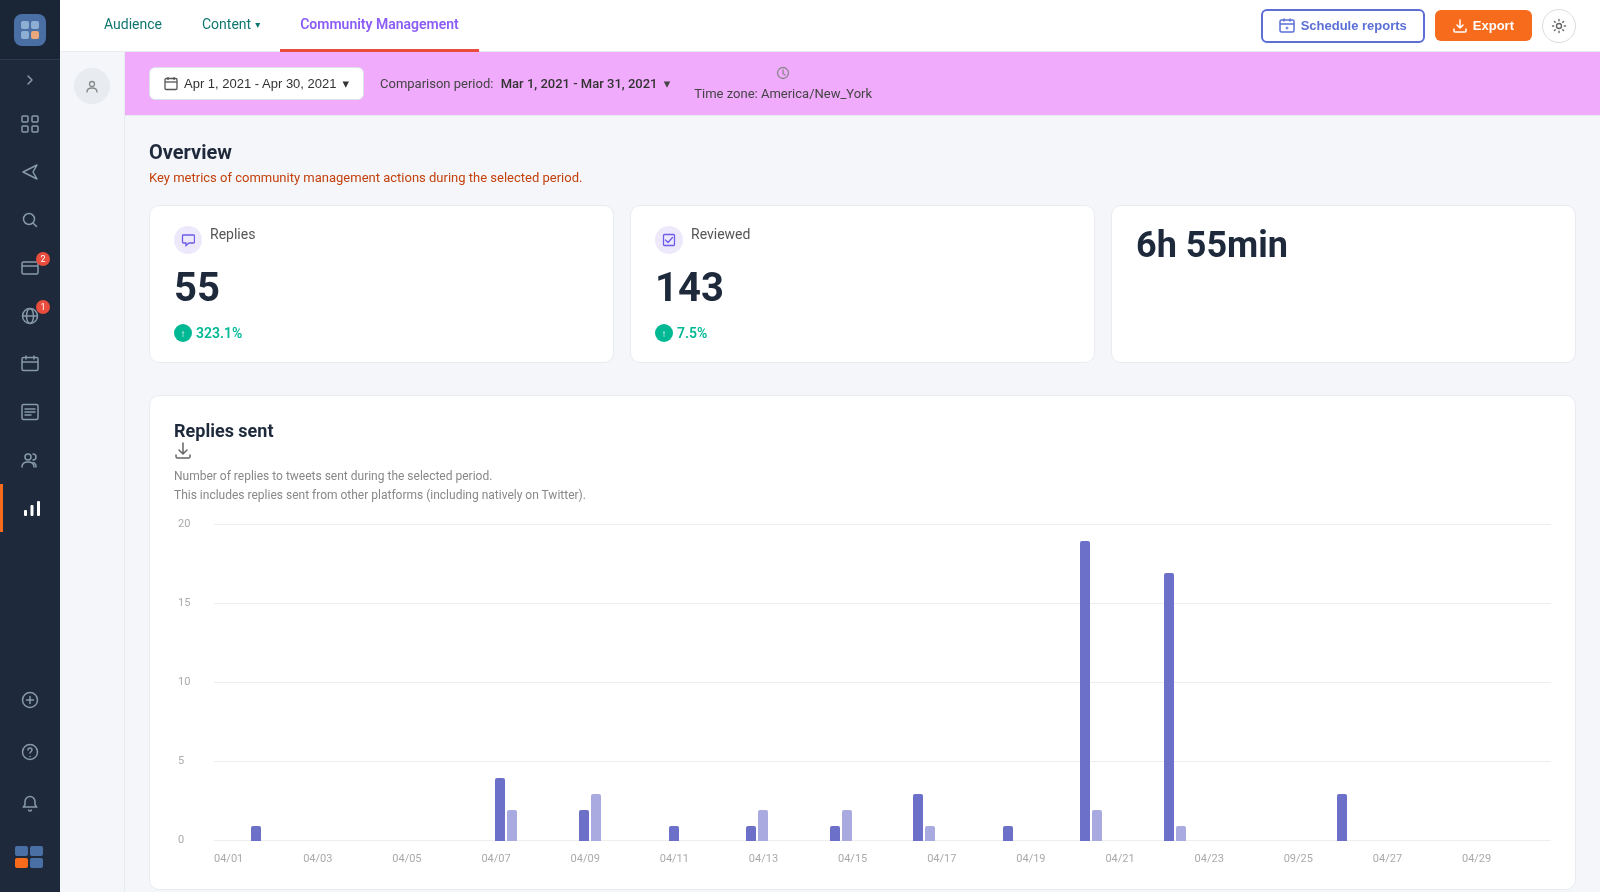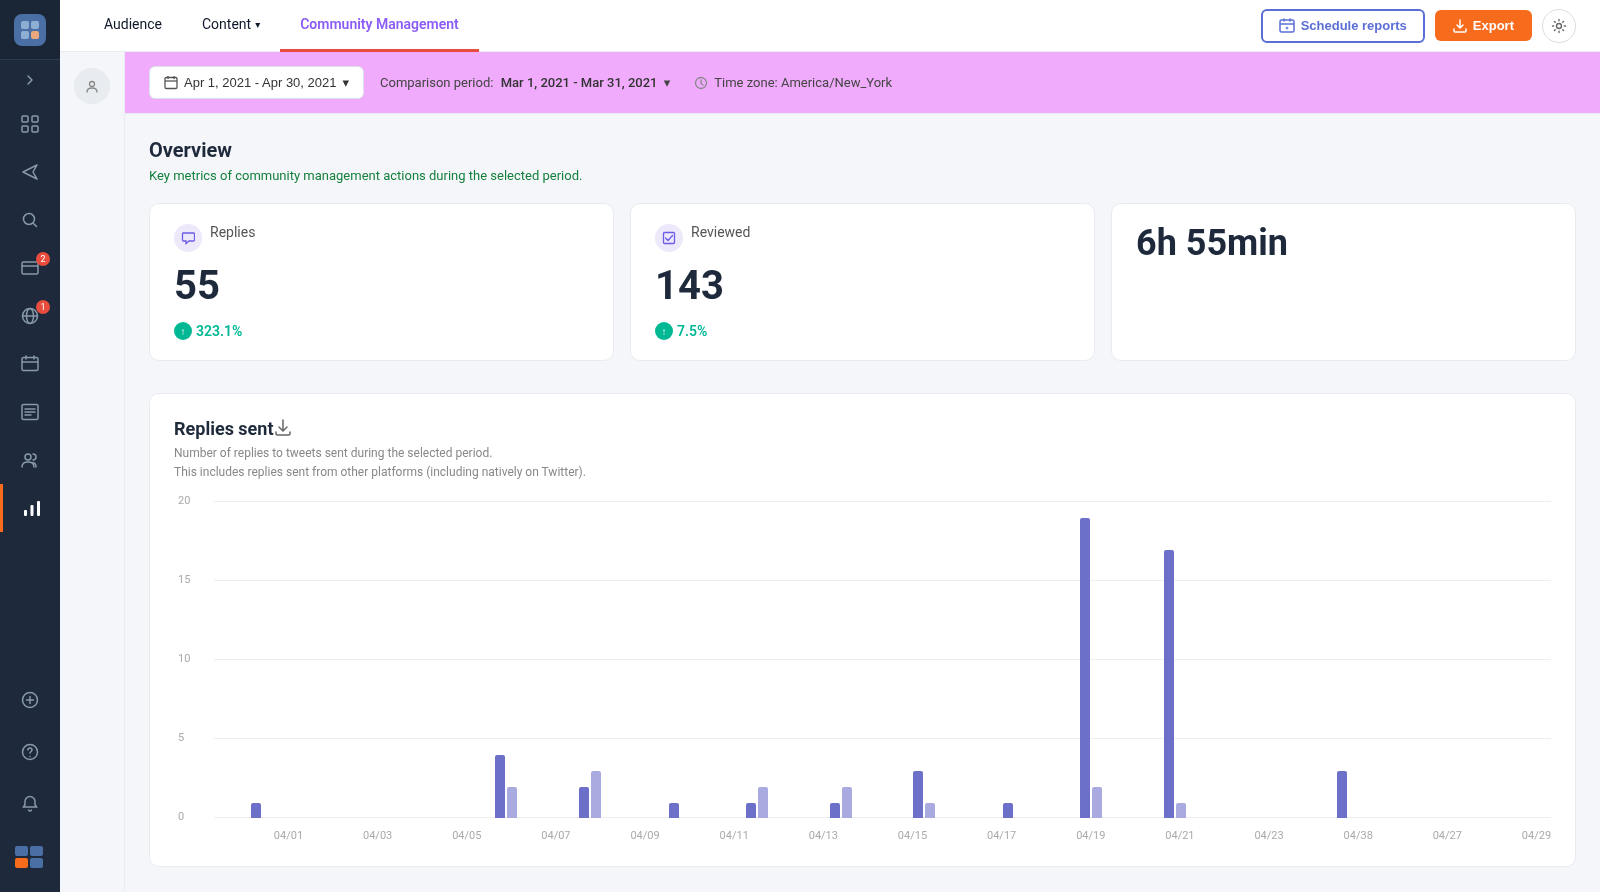--- a/index.html
+++ b/index.html
@@ -114,21 +114,21 @@
       display: flex;
       gap: 0;
       flex: 1;
     }
     .tab {
       padding: 0 20px;
       height: 52px;
       display: flex;
       align-items: center;
       font-size: 14px;
-      color: #0f172a;
+      color: #0f766e;
       cursor: pointer;
       position: relative;
       border-bottom: 3px solid transparent;
     }
     .tab.active {
       color: #8b5cf6;
       font-weight: 600;
       border-bottom: 3px solid #e74c3c;
     }
     .tab-chevron { margin-left: 4px; font-size: 10px; }
@@ -240,37 +240,38 @@
       font-size: 13px;
       color: #444;
     }
     .timezone-btn {
       display: flex;
       align-items: center;
       gap: 6px;
       font-size: 13px;
       color: #444;
       margin-left: 8px;
+      flex-direction: column;
     }
 
     
     .content-inner {
       padding: 24px 24px;
     }
 
     
     .section-title {
       font-size: 20px;
       font-weight: 700;
       color: #1e2a3b;
       margin-bottom: 6px;
     }
     .section-desc {
       font-size: 13px;
-      color: #15803d;
+      color: #c2410c;
       margin-bottom: 20px;
     }
 
     
     .cards-row {
       display: flex;
       gap: 16px;
       margin-bottom: 32px;
     }
     .card {
@@ -332,21 +333,23 @@
     
     .chart-section {
       background: white;
       border-radius: 10px;
       border: 1px solid #e8ecf0;
       padding: 24px;
     }
     .chart-header {
       display: flex;
       align-items: flex-start;
+      justify-content: space-between;
       margin-bottom: 4px;
+      flex-direction: column;
     }
     .chart-title {
       font-size: 18px;
       font-weight: 700;
       color: #1e2a3b;
     }
     .chart-desc {
       font-size: 12px;
       color: #888;
       line-height: 1.6;
@@ -414,21 +417,21 @@
     .x-axis {
       position: absolute;
       left: 40px;
       right: 0;
       bottom: 0;
       display: flex;
       align-items: center;
     }
     .x-label {
       flex: 1;
-      text-align: right;
+      text-align: left;
       font-size: 11px;
       color: #aaa;
       margin-top: 36px;
     }
   </style>
 </head>
 <body>
 
 <div class="sidebar">
   <div class="sidebar-logo">
@@ -753,21 +756,21 @@
                 <span class="x-label">04/05</span>
                 <span class="x-label">04/07</span>
                 <span class="x-label">04/09</span>
                 <span class="x-label">04/11</span>
                 <span class="x-label">04/13</span>
                 <span class="x-label">04/15</span>
                 <span class="x-label">04/17</span>
                 <span class="x-label">04/19</span>
                 <span class="x-label">04/21</span>
                 <span class="x-label">04/23</span>
-                <span class="x-label">04/38</span>
+                <span class="x-label">09/25</span>
                 <span class="x-label">04/27</span>
                 <span class="x-label">04/29</span>
               </div>
           </div>
         </div>
       </div>
     </div>
   </div>
 </div>
 

